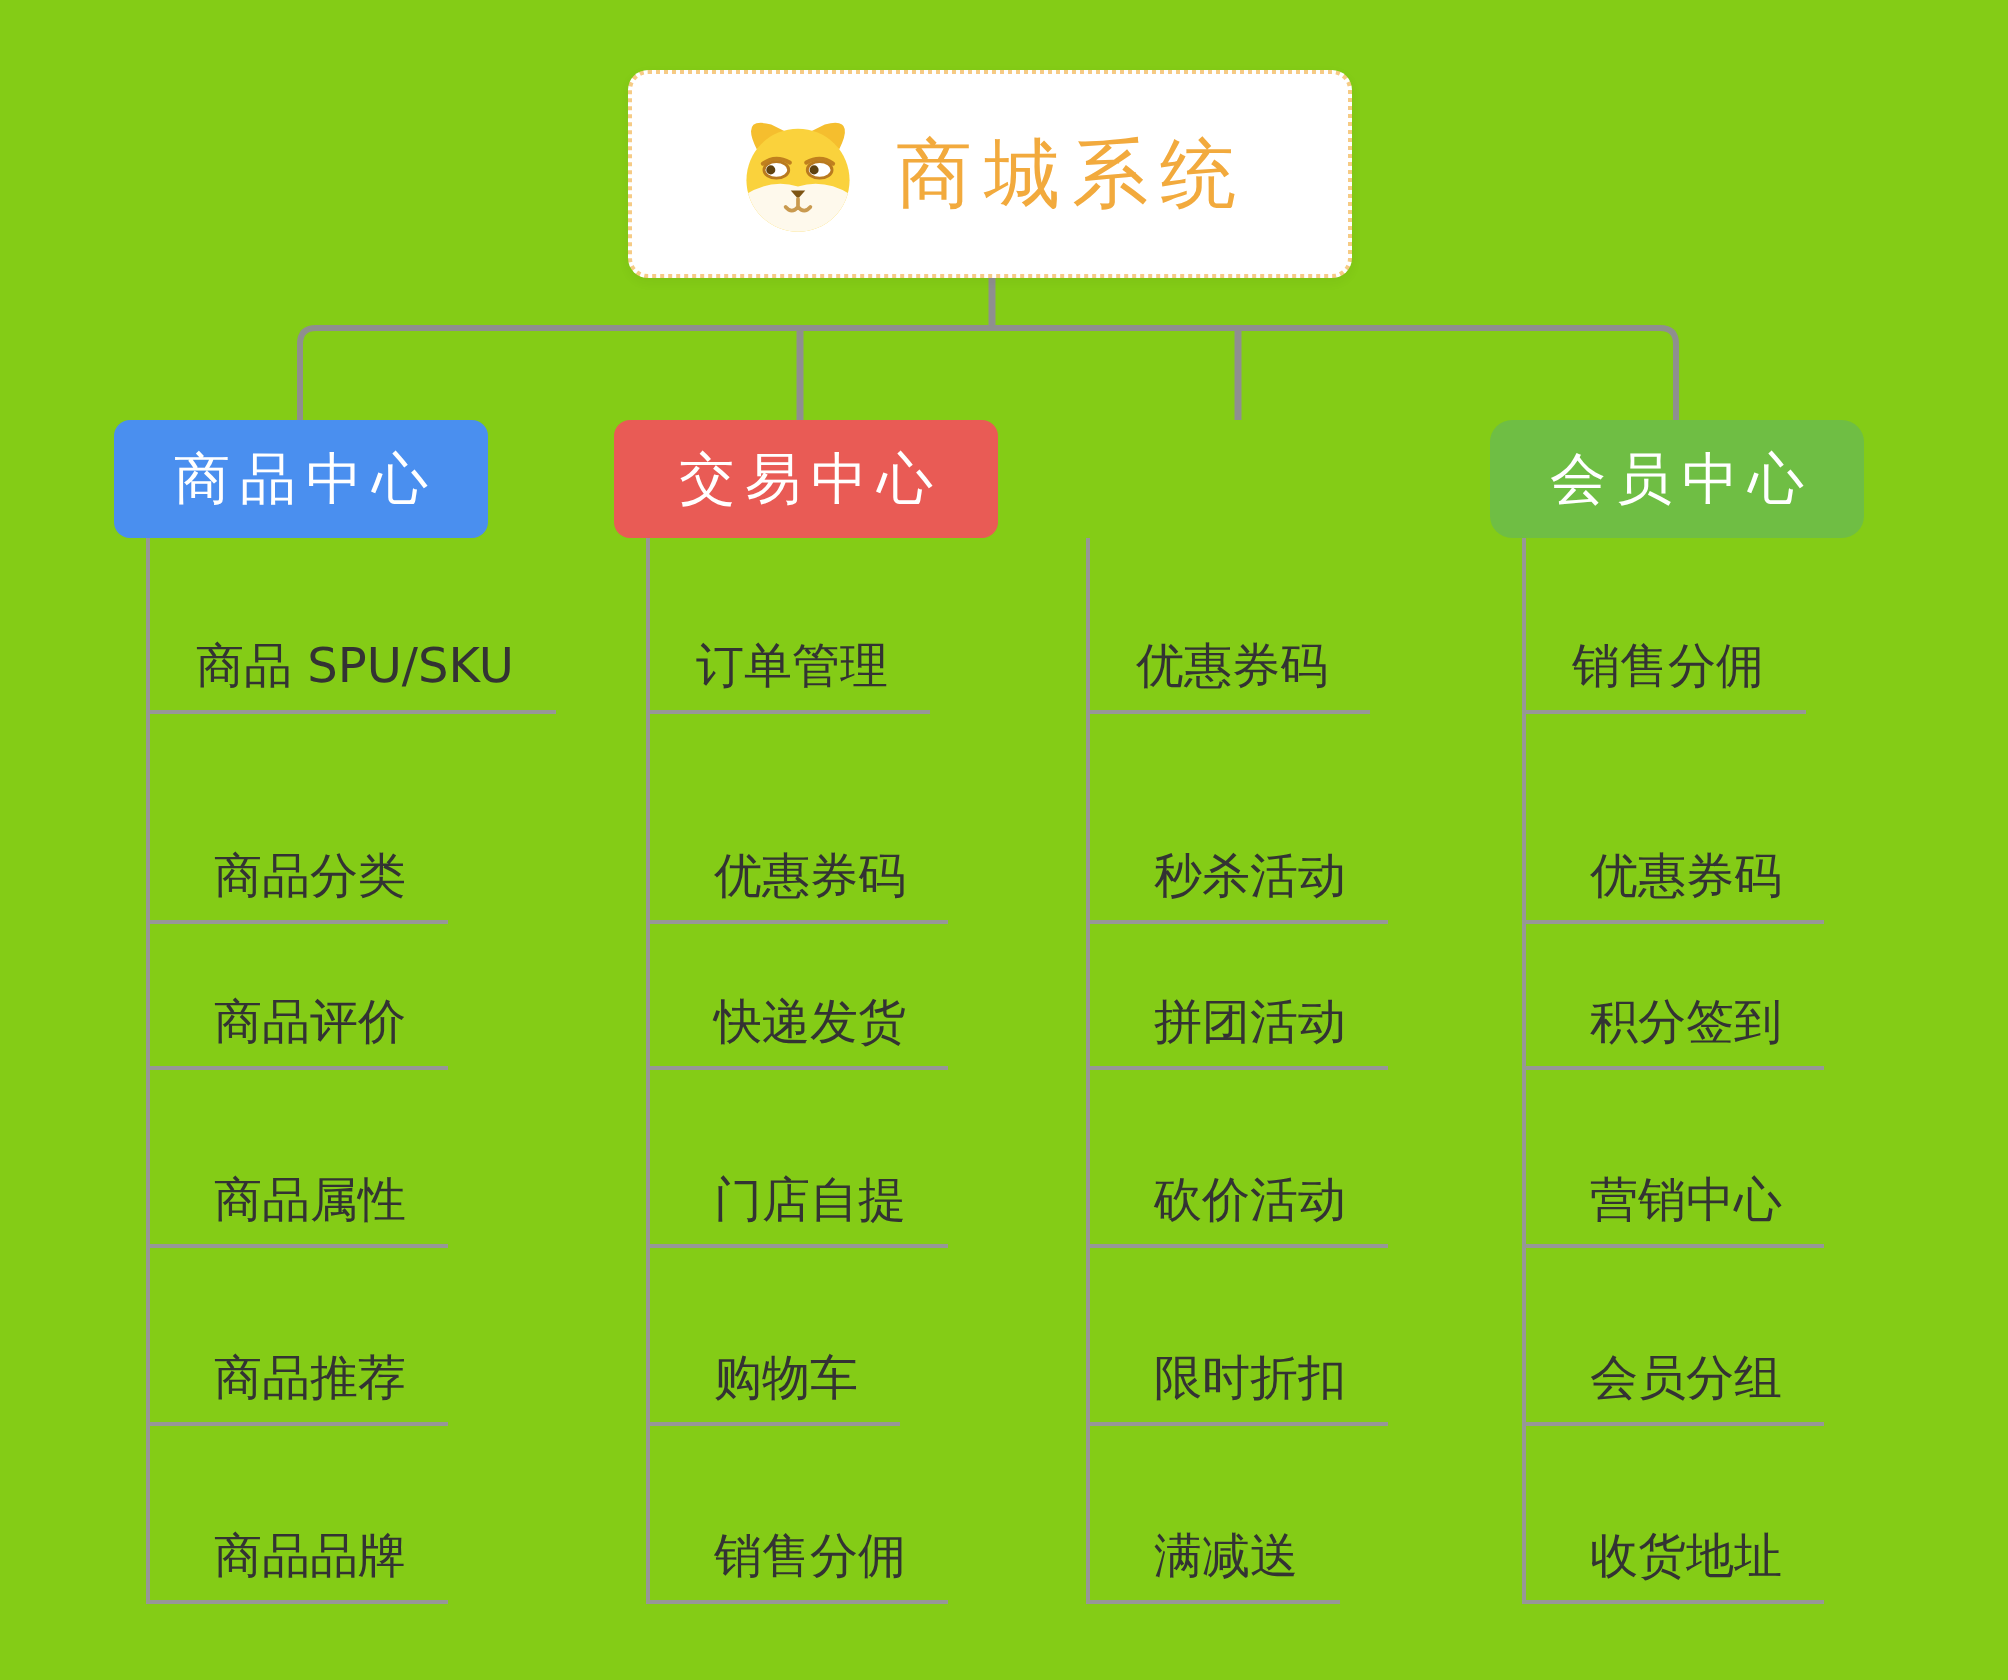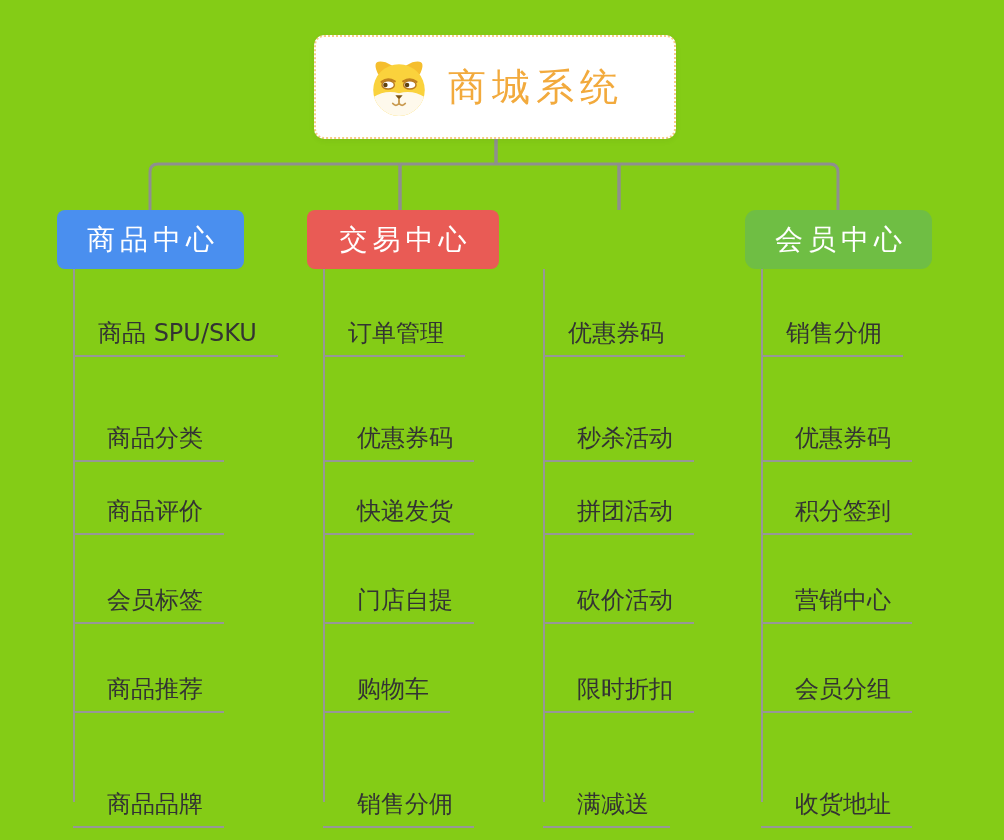--- a/index.html
+++ b/index.html
@@ -91,21 +91,21 @@
     color:#333333;
     line-height:30px;
     padding:0 21px 7px 34px;
     border-bottom:2px solid #979797;
   }
   .leaf-node.r0{ top:49px;padding-left:25px;  }
   .leaf-node.r1{ top:154px; }
   .leaf-node.r2{ top:227px; }
   .leaf-node.r3{ top:316px; }
   .leaf-node.r4{ top:405px;text-align:right; }
-  .leaf-node.r5{ top:520px; }
+  .leaf-node.r5{ top:494px; }
 </style>
 </head>
 <body>
 
 <div class="canvas">
 
   <svg class="connector-layer">
     <path d="M150,210 V172 Q150,164 158,164 H830 Q838,164 838,172 V210" fill="none" stroke-width="3" stroke="#8f8f8f"></path>
     <path d="M400,164 V210 M619,164 V210 M496,139 V164" fill="none" stroke-width="3.5" stroke="#8f8f8f"></path>
   </svg>
@@ -135,21 +135,21 @@
 
   <div class="branch-box b0" style="background-color: rgb(74, 143, 239);">商品中心</div>
   <div class="branch-box b1" style="background-color: rgb(233, 91, 85);">交易中心</div>
   <div class="branch-box b3" style="background-color: rgb(111, 190, 68); border-radius: 11px;">会员中心</div>
 
   <div class="leaf-column c0">
     <div class="trunk-line"></div>
     <div class="leaf-node r0">商品 SPU/SKU</div>
     <div class="leaf-node r1">商品分类</div>
     <div class="leaf-node r2">商品评价</div>
-    <div class="leaf-node r3">会员标签</div>
+    <div class="leaf-node r3">商品属性</div>
     <div class="leaf-node r4">商品推荐</div>
     <div class="leaf-node r5">商品品牌</div>
   </div>
 
   <div class="leaf-column c1">
     <div class="trunk-line"></div>
     <div class="leaf-node r0">订单管理</div>
     <div class="leaf-node r1">优惠券码</div>
     <div class="leaf-node r2">快递发货</div>
     <div class="leaf-node r3">门店自提</div>

